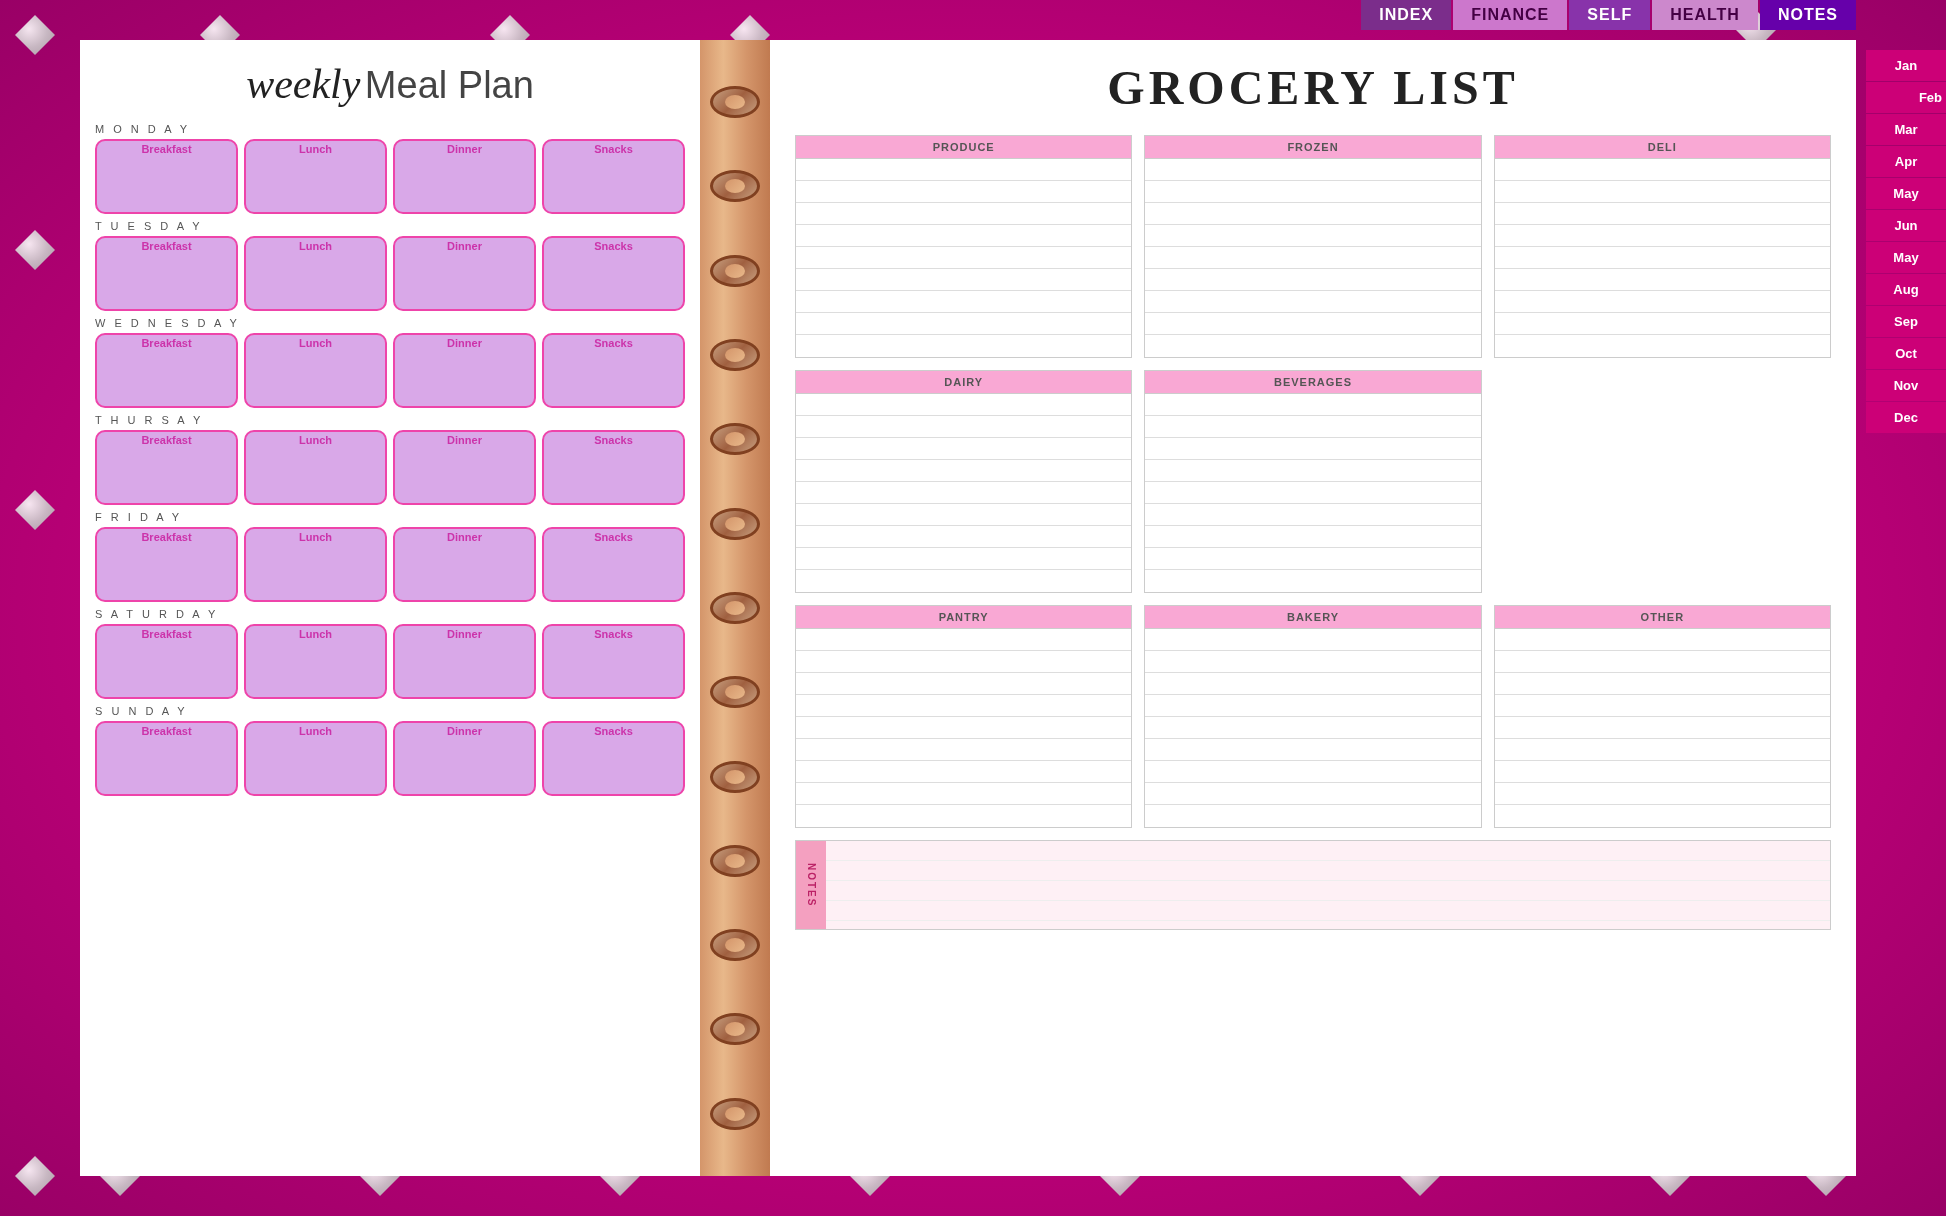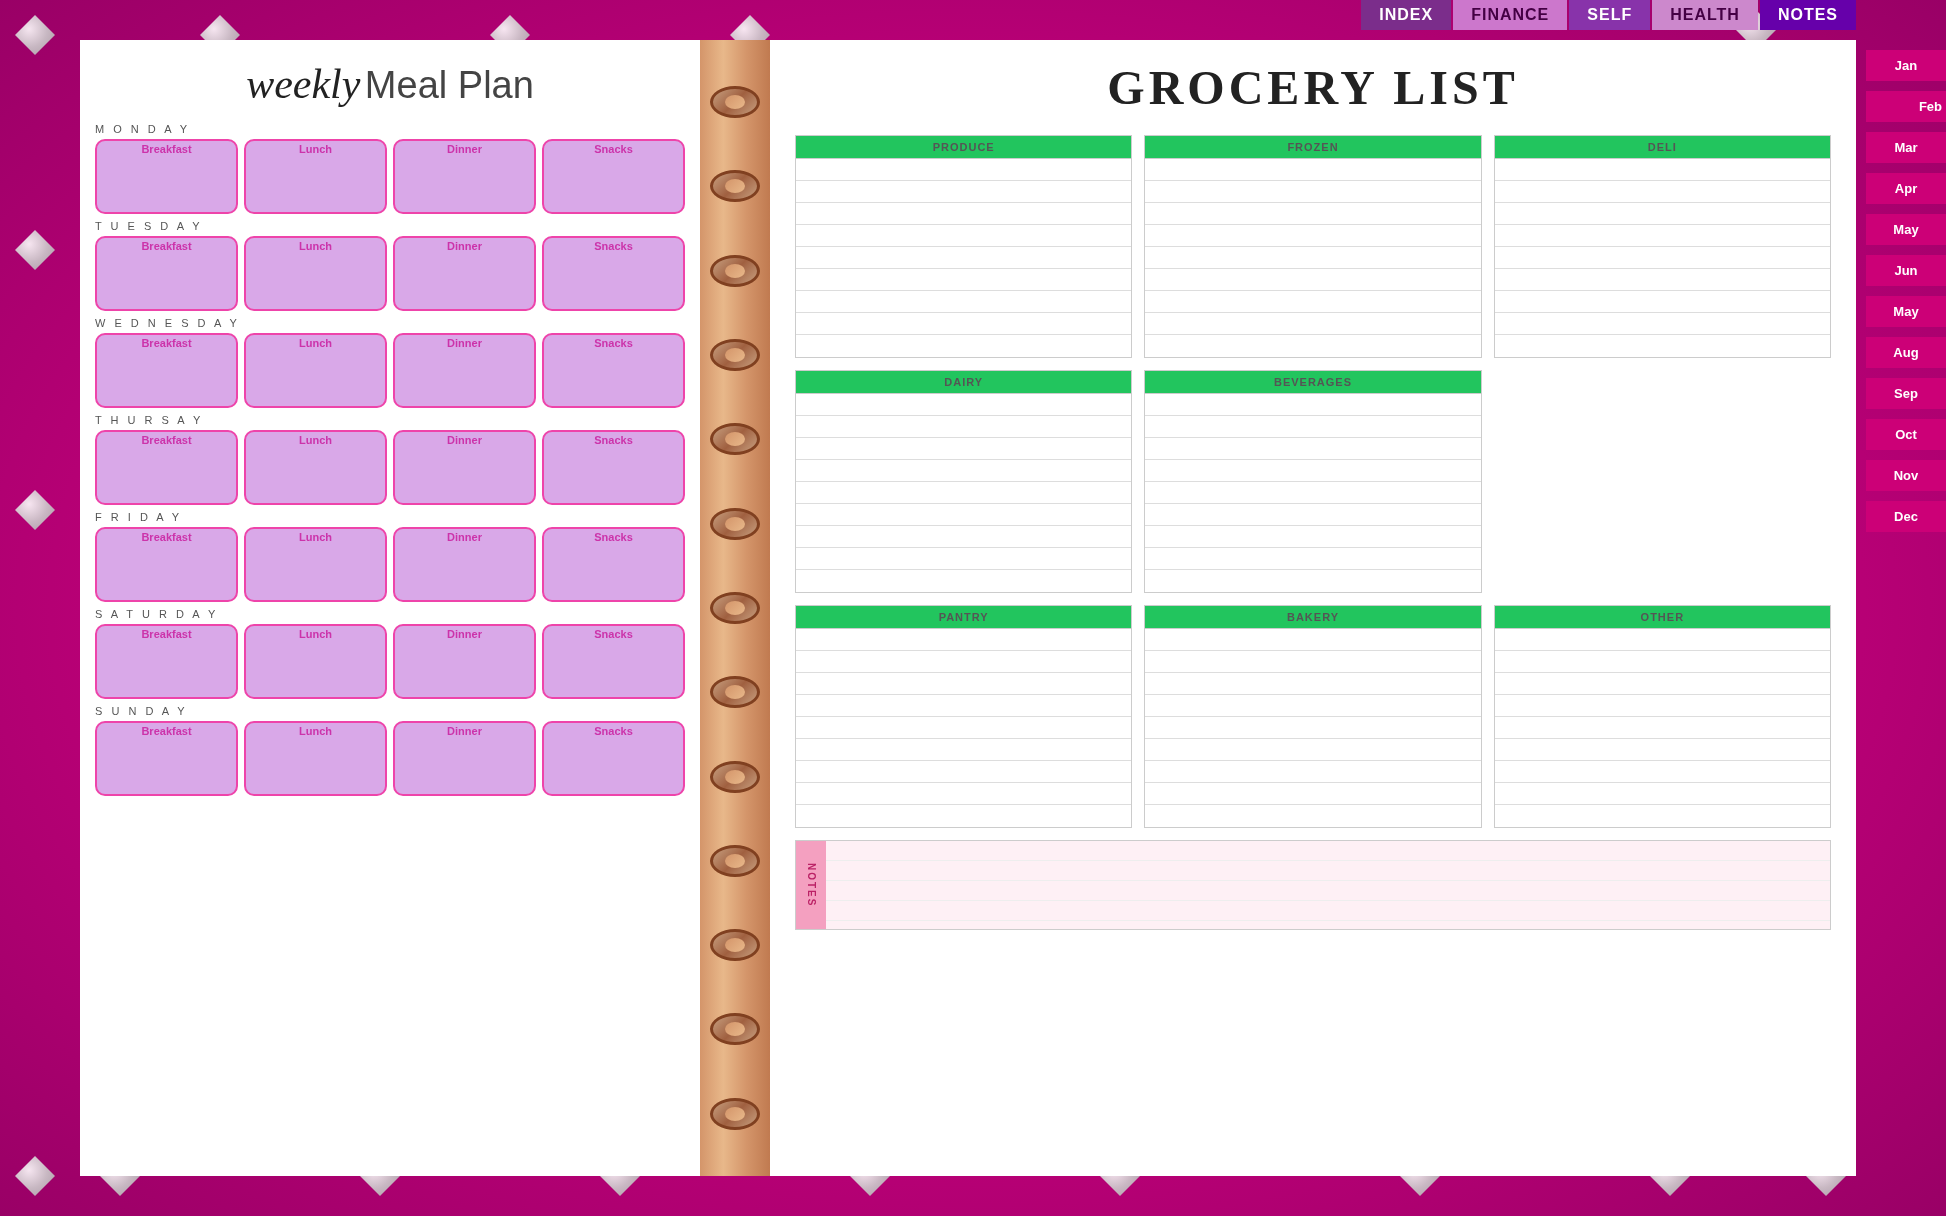--- a/index.html
+++ b/index.html
@@ -47,21 +47,21 @@
     .nav-tab-health { background-color: #cc88cc; color: #440044; }
     .nav-tab-notes { background-color: #6600aa; color: white; }
 
     
     .month-tabs {
       position: absolute;
       right: 0;
       top: 50px;
       display: flex;
       flex-direction: column;
-      gap: 10px;
+      gap: 1px;
       z-index: 10;
     }
     .month-tab {
       width: 80px;
       padding: 8px 4px;
       font-size: 13px;
       font-weight: bold;
       text-align: center;
       cursor: pointer;
       border: none;
@@ -203,21 +203,21 @@
 
     .grocery-section {
       border: 1px solid #ccc;
     }
     .grocery-section-header {
       text-align: center;
       font-size: 11px;
       font-weight: bold;
       letter-spacing: 1px;
       padding: 5px;
-      background: #22c55e;
+      background: #f9a8d4;
       border-bottom: 1px solid #ccc;
       color: #555;
     }
     .grocery-line {
       height: 22px;
       border-bottom: 1px solid #ddd;
     }
     .grocery-line:last-child {
       border-bottom: none;
     }

